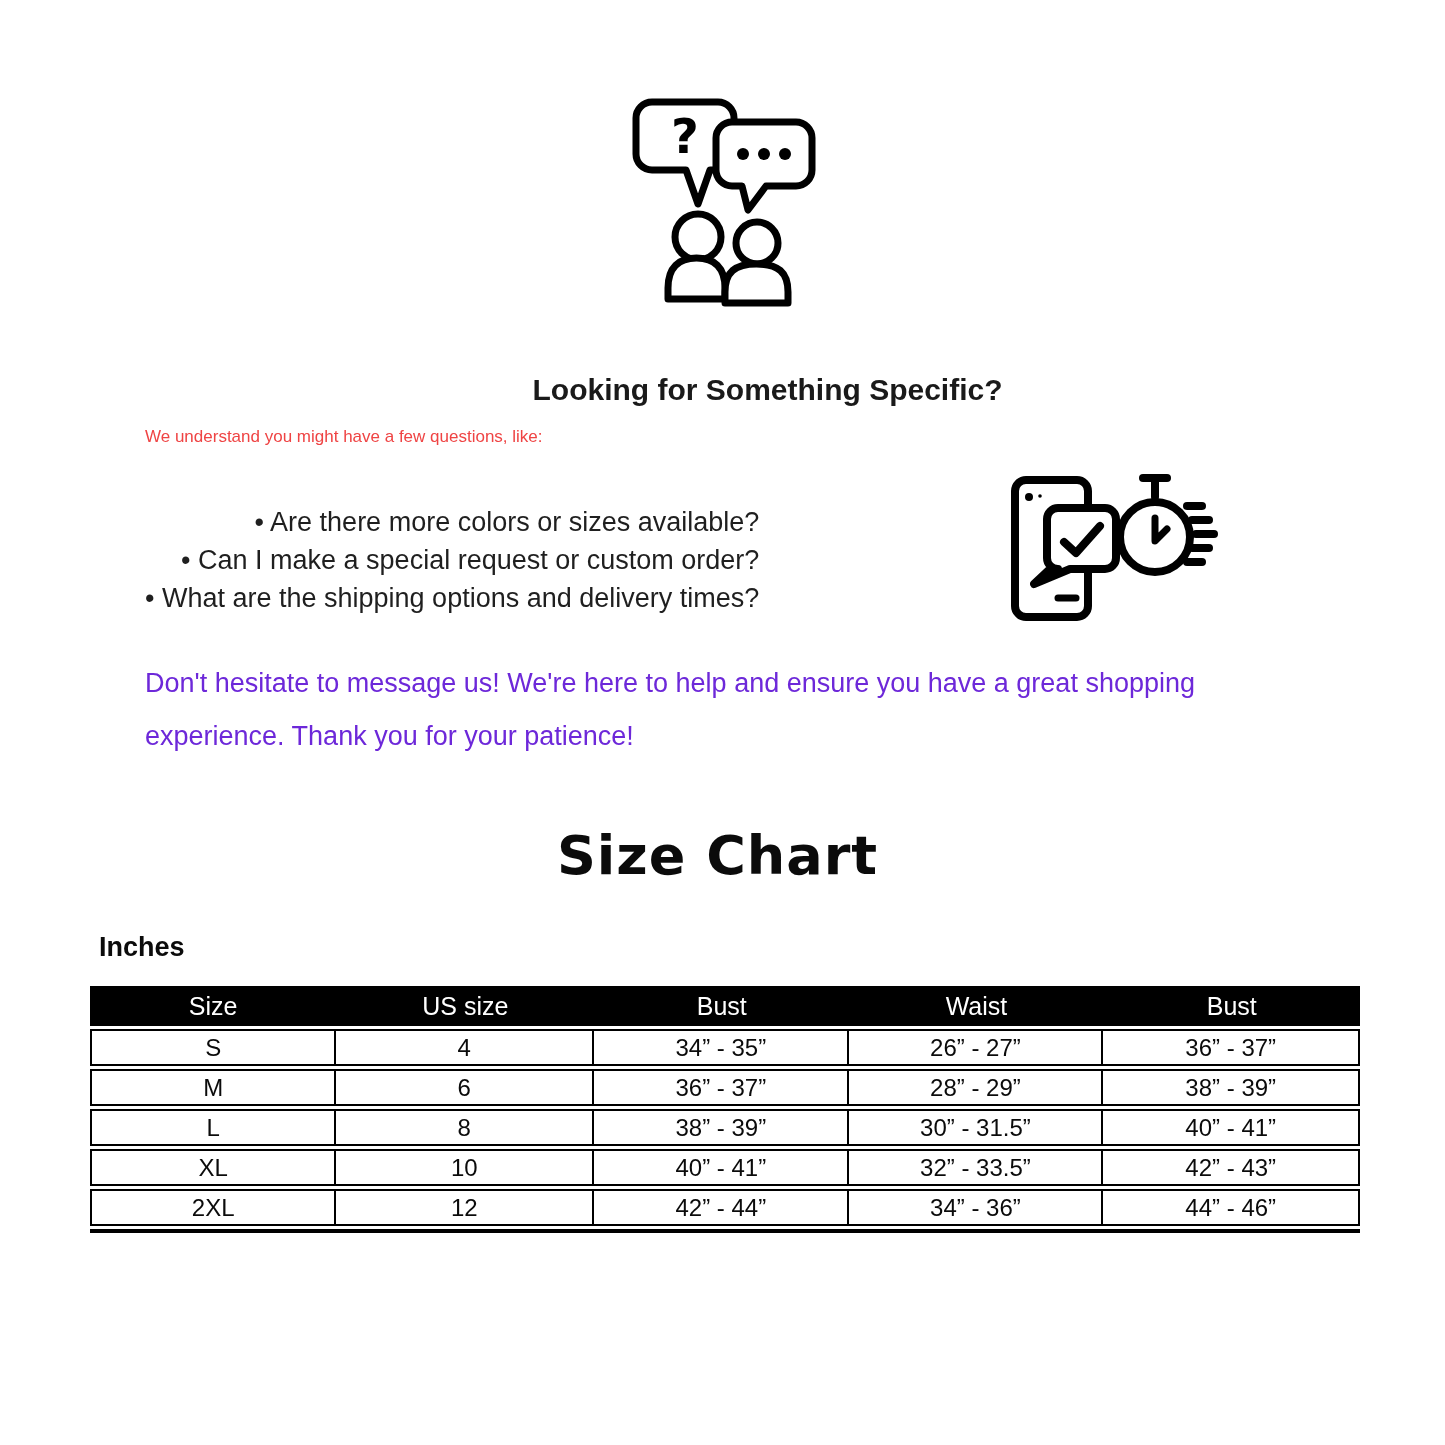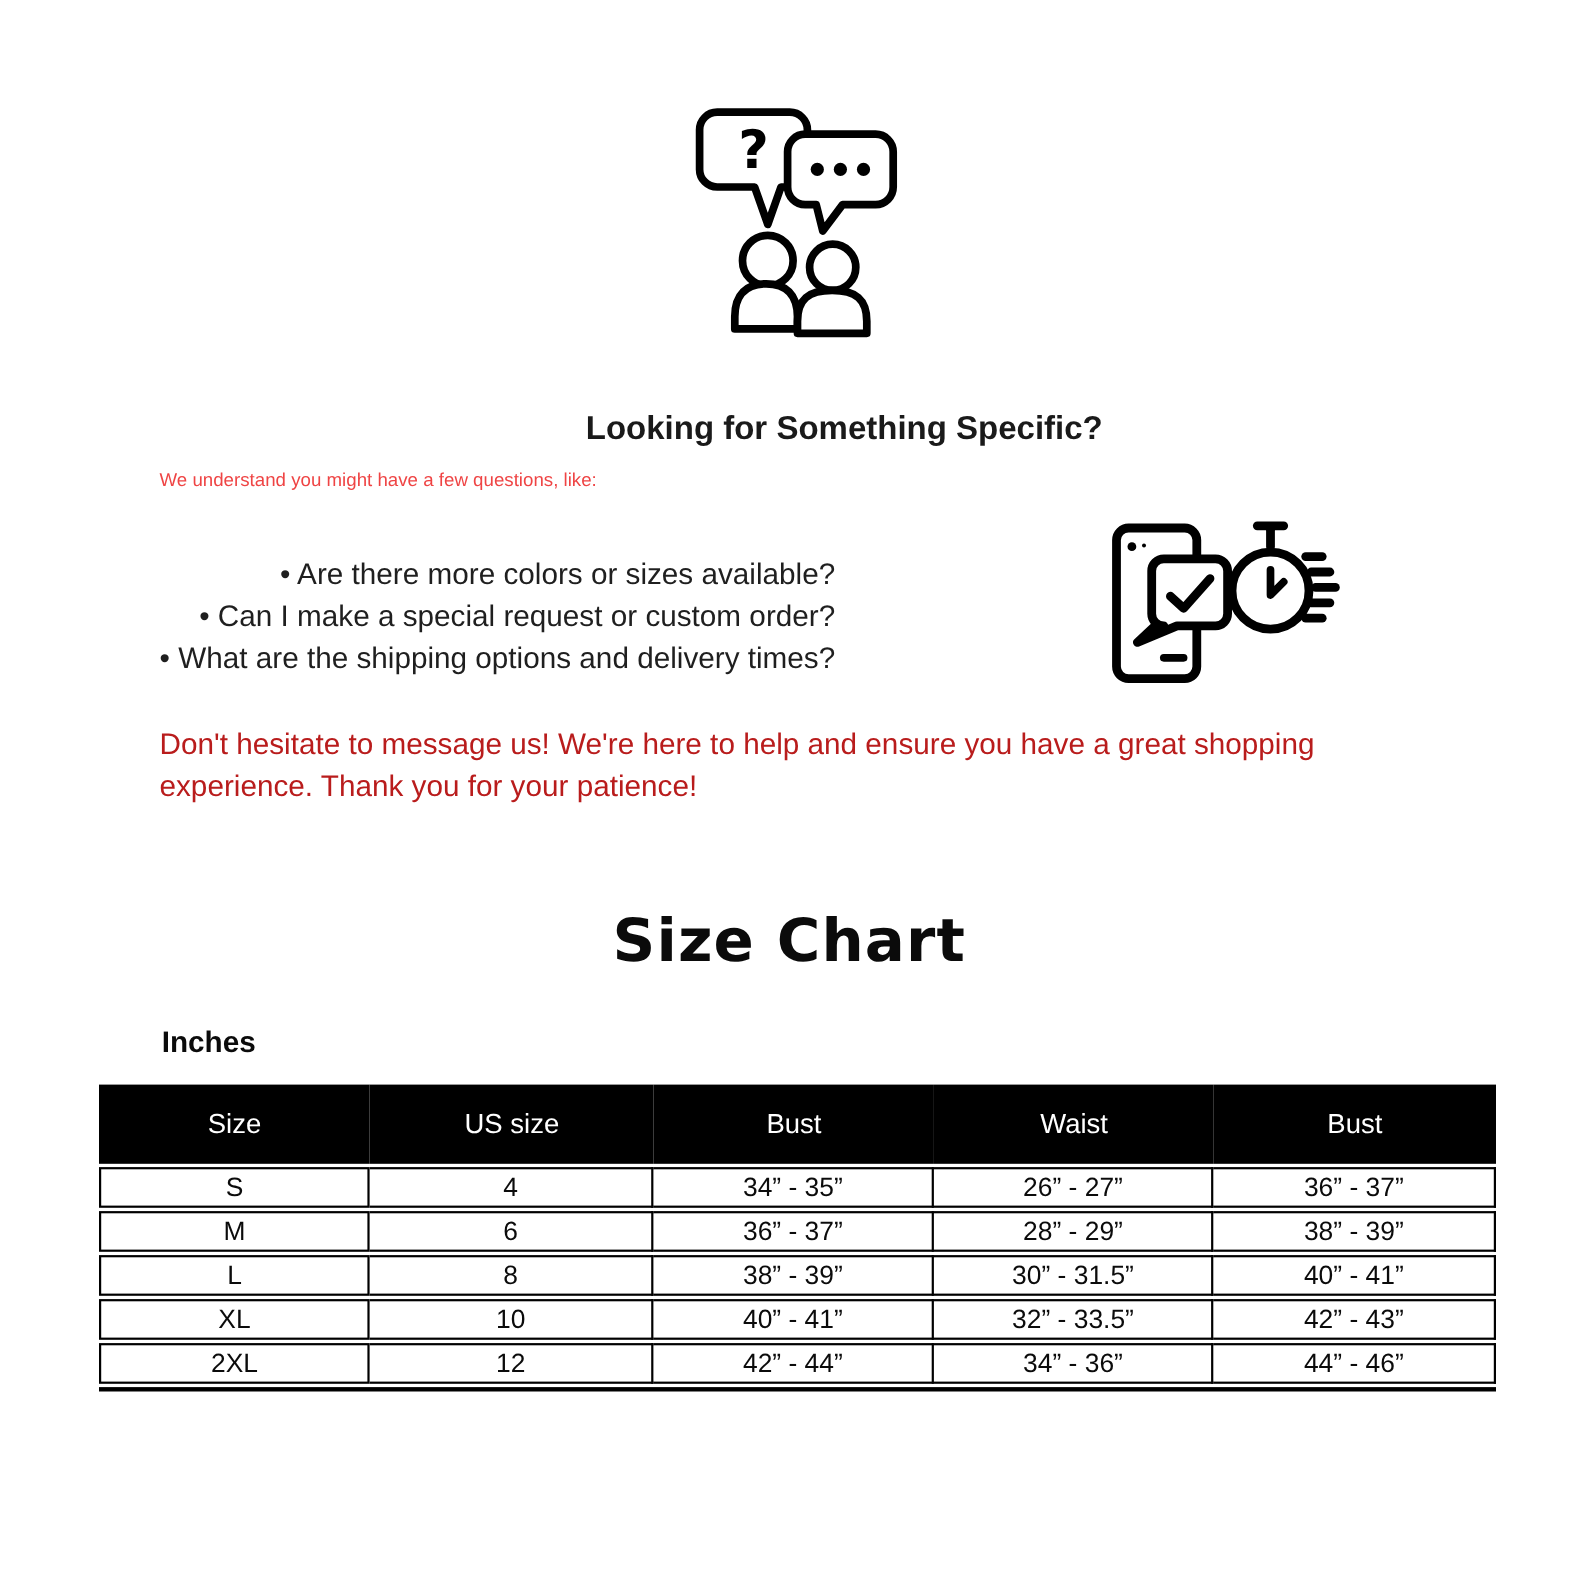--- a/index.html
+++ b/index.html
@@ -9,35 +9,35 @@
   }
   .abs{position:absolute;}
   #hero-icon{left:622px;top:96px;width:200px;height:215px;}
   #hero-heading{
     left:50%;top:357px;transform:translateX(calc(-50% + 45px));
     font-size:30px;font-weight:bold;white-space:nowrap;color:#1a1a1a;margin-top:16px;
   }
   #intro-text{left:145px;top:427px;font-size:17px;color:#ef4444;}
   #question-list{left:145px;top:503px;font-size:27px;line-height:38px;color:#1f1f1f;text-align:right;}
   #support-icon{left:1006px;top:466px;width:220px;height:165px;}
-  #closing-text{left:145px;top:657px;width:1180px;font-size:27px;line-height:39px;color:#b91c1c;}
+  #closing-text{left:145px;top:657px;width:1180px;font-size:27px;line-height:53px;color:#6d28d9;}
   #size-chart-title{
     left:50%;top:824px;transform:translateX(calc(-50% - 5px));
     font-family:"DejaVu Sans",sans-serif;font-weight:bold;font-size:54px;
     letter-spacing:1px;color:#0b0b0b;white-space:nowrap;
   }
-  #unit-label{left:99px;top:932px;font-size:27px;font-weight:bold;color:#0b0b0b;margin-left:48px;}
+  #unit-label{left:99px;top:932px;font-size:27px;font-weight:bold;color:#0b0b0b;}
   #size-table-wrap{left:90px;top:983px;width:1270px;}
   table#size-table{
     width:100%;border-collapse:separate;border-spacing:0 3px;
     border-bottom:4px solid #000;table-layout:fixed;
   }
   #size-table th{
     background:#000;color:#fff;font-weight:normal;font-size:25px;
-    height:40px;text-align:center;padding:16px;
+    height:40px;text-align:center;padding:0;
   }
   #size-table td{
     font-size:24px;color:#0b0b0b;text-align:center;height:31px;padding:1px 0;
     border-top:2px solid #000;border-bottom:2px solid #000;border-right:2px solid #000;
   }
   #size-table td:first-child{border-left:2px solid #000;}
   svg .ln{fill:none;stroke:#000;stroke-linecap:round;stroke-linejoin:round;}
   svg .wh{fill:#fff;stroke:#000;stroke-linejoin:round;}
 </style>
 </head>

